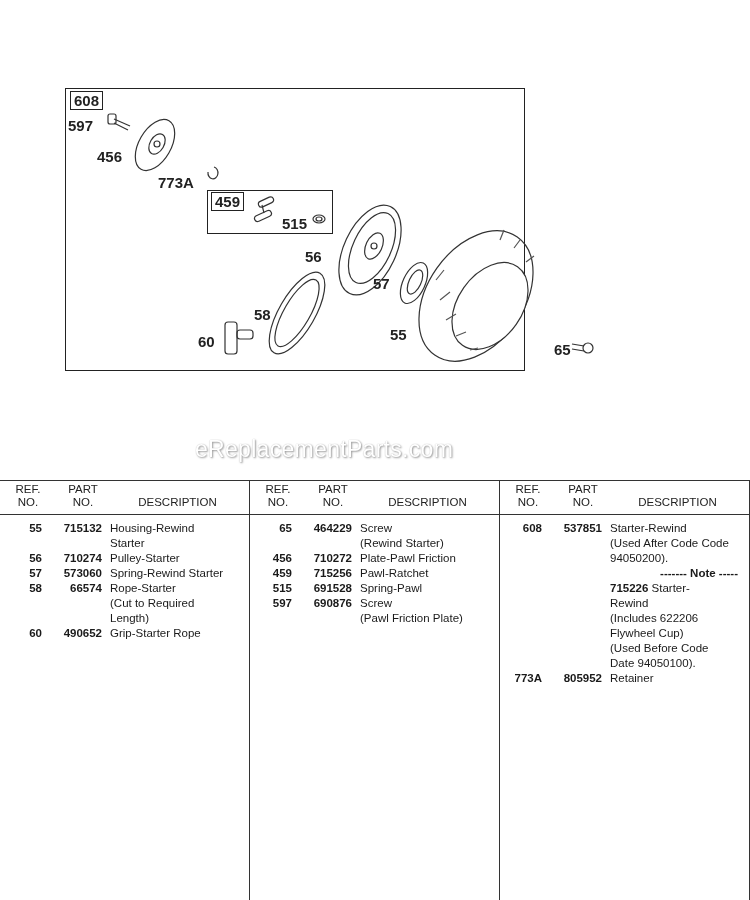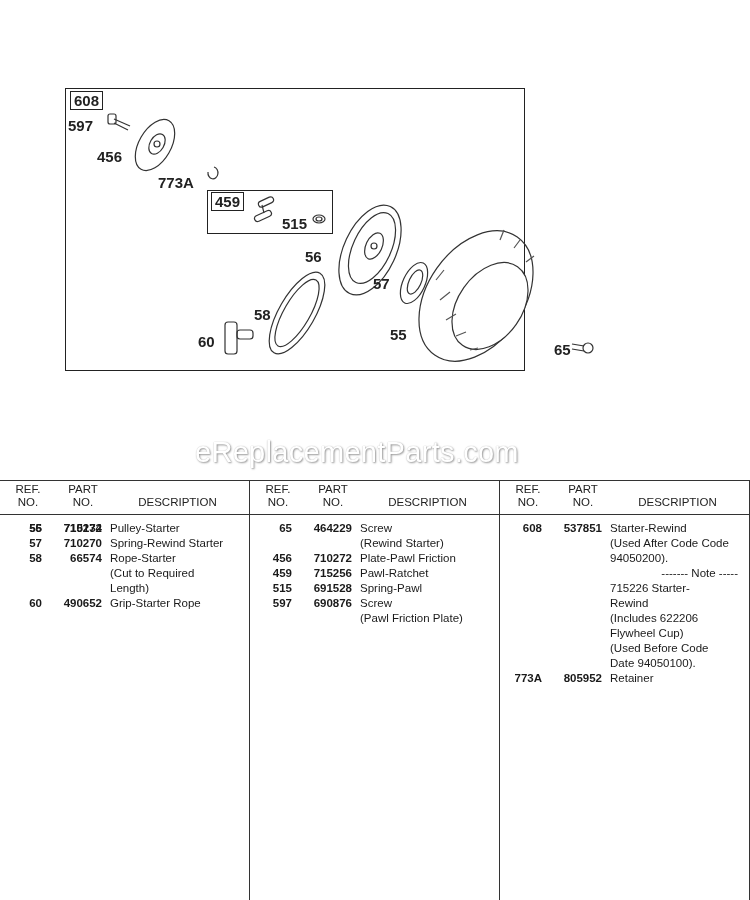--- a/index.html
+++ b/index.html
@@ -4,39 +4,39 @@
 <style>
   html, body { margin:0; padding:0; background:#ffffff; }
   body { width:750px; height:900px; position:relative; overflow:hidden;
          font-family:"Liberation Sans", sans-serif; color:#1a1a1a; }
   .diagram-frame { position:absolute; left:65px; top:88px; width:460px; height:283px;
          border:1.5px solid #222; box-sizing:border-box; }
   .callout { position:absolute; font-weight:bold; font-size:15px; color:#222; }
   .boxed { border:1.5px solid #222; padding:0 3px; background:#fff; }
   .subframe { position:absolute; left:207px; top:190px; width:126px; height:44px;
          border:1.5px solid #222; box-sizing:border-box; }
-  .watermark { position:absolute; left:195px; top:436px; font-size:29px; color:#fff;
+  .watermark { position:absolute; left:195px; top:436px; font-size:23px; color:#fff;
          text-shadow:1px 1px 2px #999, 0 0 1px #bbb; letter-spacing:0.3px; }
   .table { position:absolute; left:0; top:480px; width:750px; height:420px; }
   .col { position:absolute; top:0; height:420px; border-right:1.5px solid #333; box-sizing:border-box; }
   .col.c0 { left:0; width:250px; }
   .col.c1 { left:250px; width:250px; }
   .col.c2 { left:500px; width:250px; border-right:1.5px solid #333; }
   .hdr-line-top { position:absolute; left:0; top:0; width:750px; border-top:1.5px solid #333; }
   .hdr-line-bot { position:absolute; left:0; top:34px; width:750px; border-top:1.5px solid #333; }
   .hdr { position:absolute; top:3px; font-size:11.5px; text-align:center; line-height:13px; color:#222; }
   .hdr.ref { left:8px; width:40px; }
   .hdr.part { left:58px; width:50px; }
   .hdr.desc { left:110px; width:135px; top:16px; }
   .rows { position:absolute; top:41px; left:0; width:250px; }
   .row { position:relative; font-size:11.5px; line-height:15px; }
   .row .ref { position:absolute; left:0; width:42px; text-align:right; font-weight:bold; }
   .row .part { position:absolute; left:48px; width:54px; text-align:right; font-weight:bold; }
   .row .desc { margin-left:110px; width:138px; }
-  .b { font-weight:normal; }
+  .b { font-weight:bold; }
 </style>
 </head>
 <body>
 
 <div class="diagram-frame"></div>
 <div class="subframe"></div>
 
 <svg width="750" height="400" style="position:absolute;left:0;top:0">
   <g fill="none" stroke="#333" stroke-width="1.2">
 
@@ -122,31 +122,35 @@
   <div class="hdr-line-top"></div>
   <div class="hdr-line-bot"></div>
   <div class="col c0">
       <div class="hdr ref">REF.<br>NO.</div>
       <div class="hdr part">PART<br>NO.</div>
       <div class="hdr desc">DESCRIPTION</div>
       <div class="rows">
         <div class="row">
           <span class="ref">55</span>
           <span class="part">715132</span>
+          <div class="desc">
+            <div>Housing-Rewind</div>
+            <div>Starter</div>
+          </div>
         </div>
         <div class="row">
           <span class="ref">56</span>
           <span class="part">710274</span>
           <div class="desc">
             <div>Pulley-Starter</div>
           </div>
         </div>
         <div class="row">
           <span class="ref">57</span>
-          <span class="part">710270</span>
+          <span class="part">573060</span>
           <div class="desc">
             <div>Spring-Rewind Starter</div>
           </div>
         </div>
         <div class="row">
           <span class="ref">58</span>
           <span class="part">66574</span>
           <div class="desc">
             <div>Rope-Starter</div>
             <div>(Cut to Required</div>

